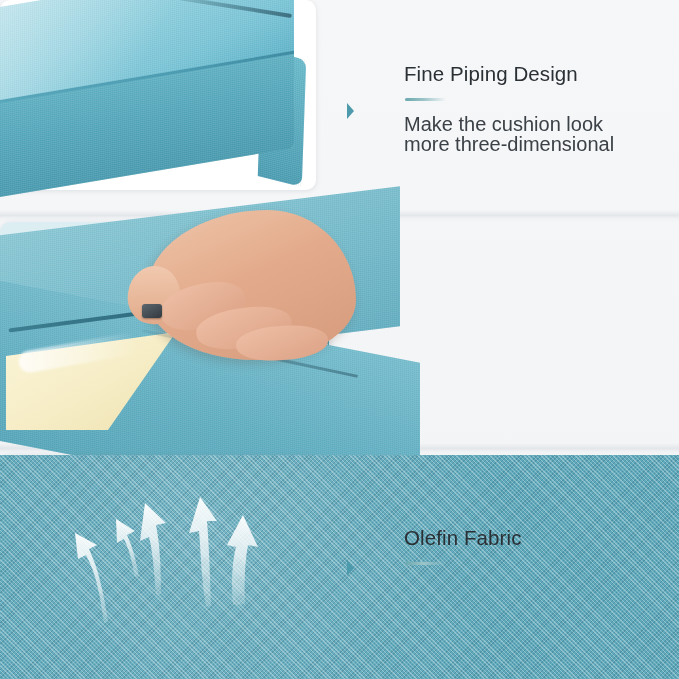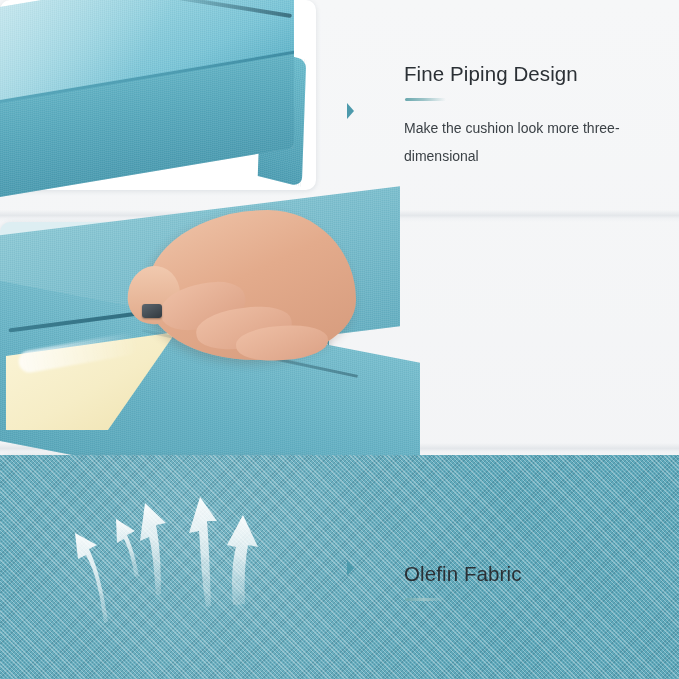--- a/index.html
+++ b/index.html
@@ -92,21 +92,21 @@
         repeating-linear-gradient(45deg,rgba(255,255,255,.30) 0 1px,rgba(0,0,0,0) 1px 3px),
         repeating-linear-gradient(-45deg,rgba(20,70,90,.22) 0 1px,rgba(0,0,0,0) 1px 3px),
         radial-gradient(circle at 30% 35%,rgba(255,255,255,.14),rgba(0,0,0,0) 60%);}
   .arrow-layer{position:absolute;inset:0;}
 
   
   .txt{position:absolute;}
   .title{font-size:20.5px;color:#2b3035;letter-spacing:.1px;white-space:nowrap;}
   .rule{width:41px;height:3px;border-radius:2px;margin:12px 0 13px 1px;
         background:linear-gradient(90deg,#6aa8ae 0%,#9cc4c8 45%,rgba(175,200,203,0) 100%);}
-  .desc{font-size:14px;line-height:28px;color:#3b4146;max-width:250px;}
+  .desc{font-size:20px;line-height:20px;color:#3b4146;max-width:250px;}
 
   
   .tri{position:absolute;width:0;height:0;}
   .tri-r{border-top:8px solid transparent;border-bottom:8px solid transparent;border-left:7px solid #4d9aac;}
   .tri-l{border-top:8px solid transparent;border-bottom:8px solid transparent;border-right:7px solid #4d9aac;}
 </style>
 </head>
 <body>
 
 <div class="page">
@@ -191,19 +191,19 @@
             <path d="M156 140 C154 116 153 98 149 82 L140 86 L145 48 L166 68 L156 70 C160 90 161 114 161 139 Z"></path>
             <path d="M206 152 C201 122 201 98 199 76 L189 78 L200 42 L217 66 L207 66 C209 90 210 120 211 151 Z"></path>
             <path d="M233 150 C231 126 232 108 236 92 L227 90 L243 60 L258 92 L248 90 C245 106 244 126 245 149 Z"></path>
           </g>
         </svg>
       </div>
     </div>
 
     <div class="tri tri-r" style="left:347px;top:105px;"></div>
 
-    <div class="txt" style="left:404px;top:71px;margin-top:36px;">
+    <div class="txt" style="left:404px;top:71px;">
       <div class="title">Olefin Fabric</div>
       <div class="rule"></div>
     </div>
   </div>
 
 </div>
 
 </body></html>

